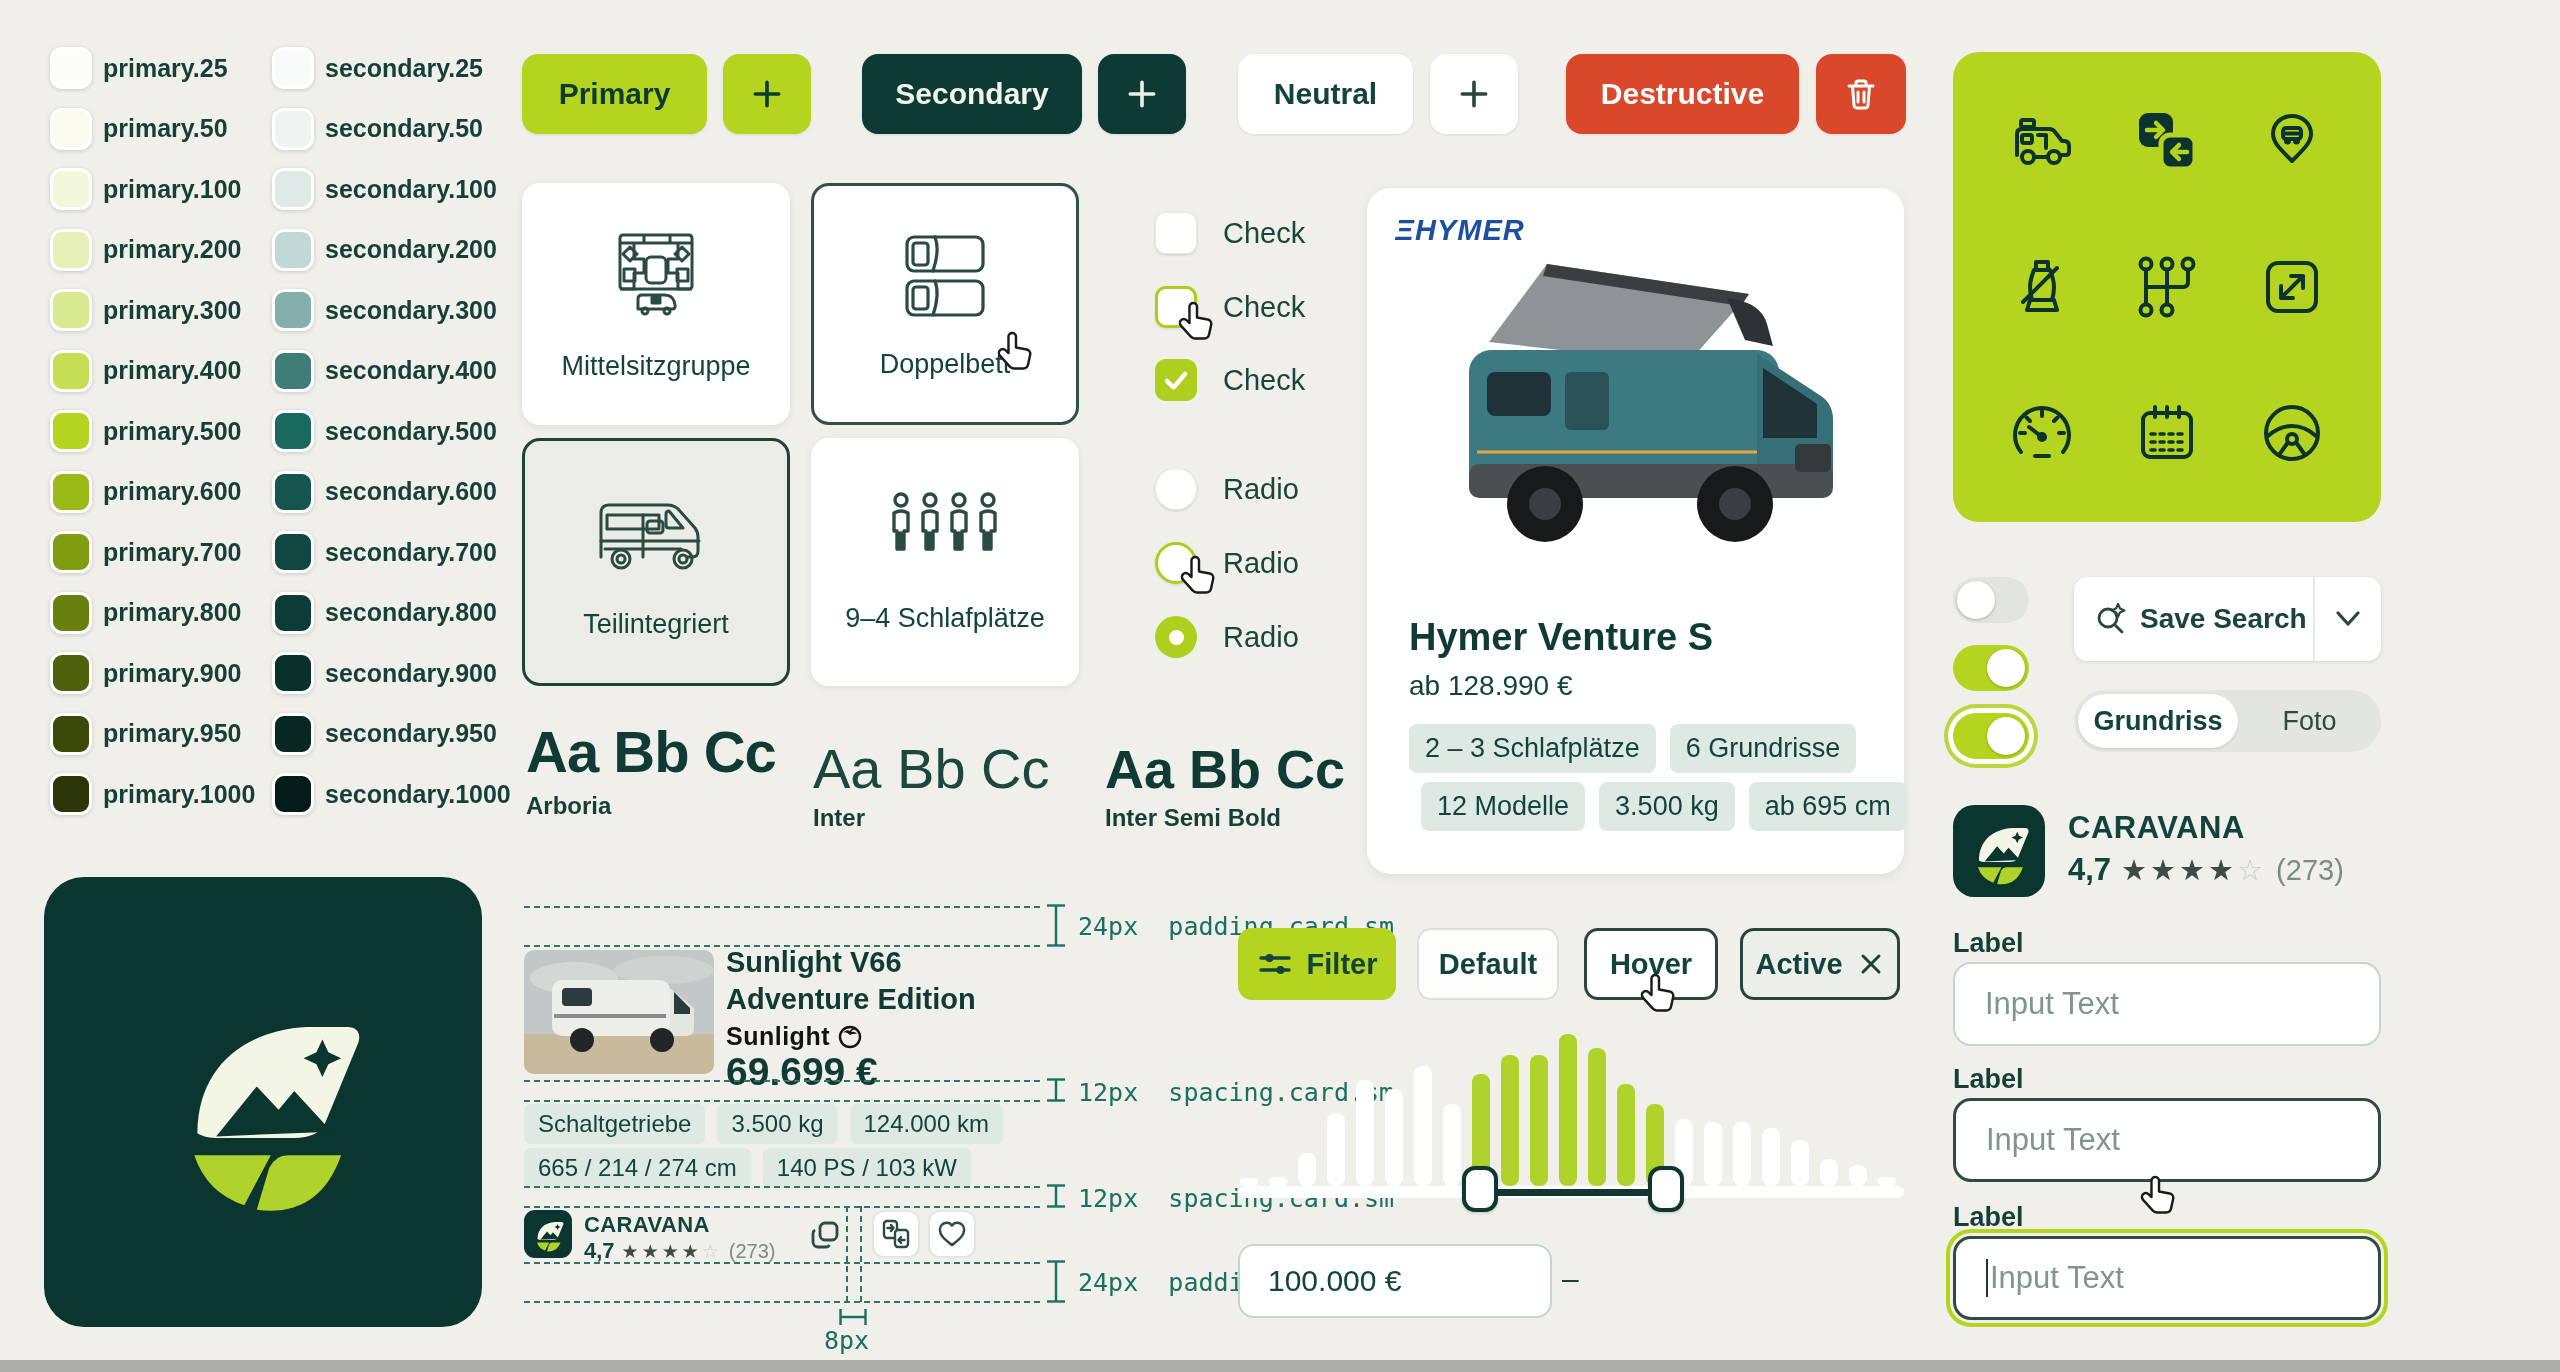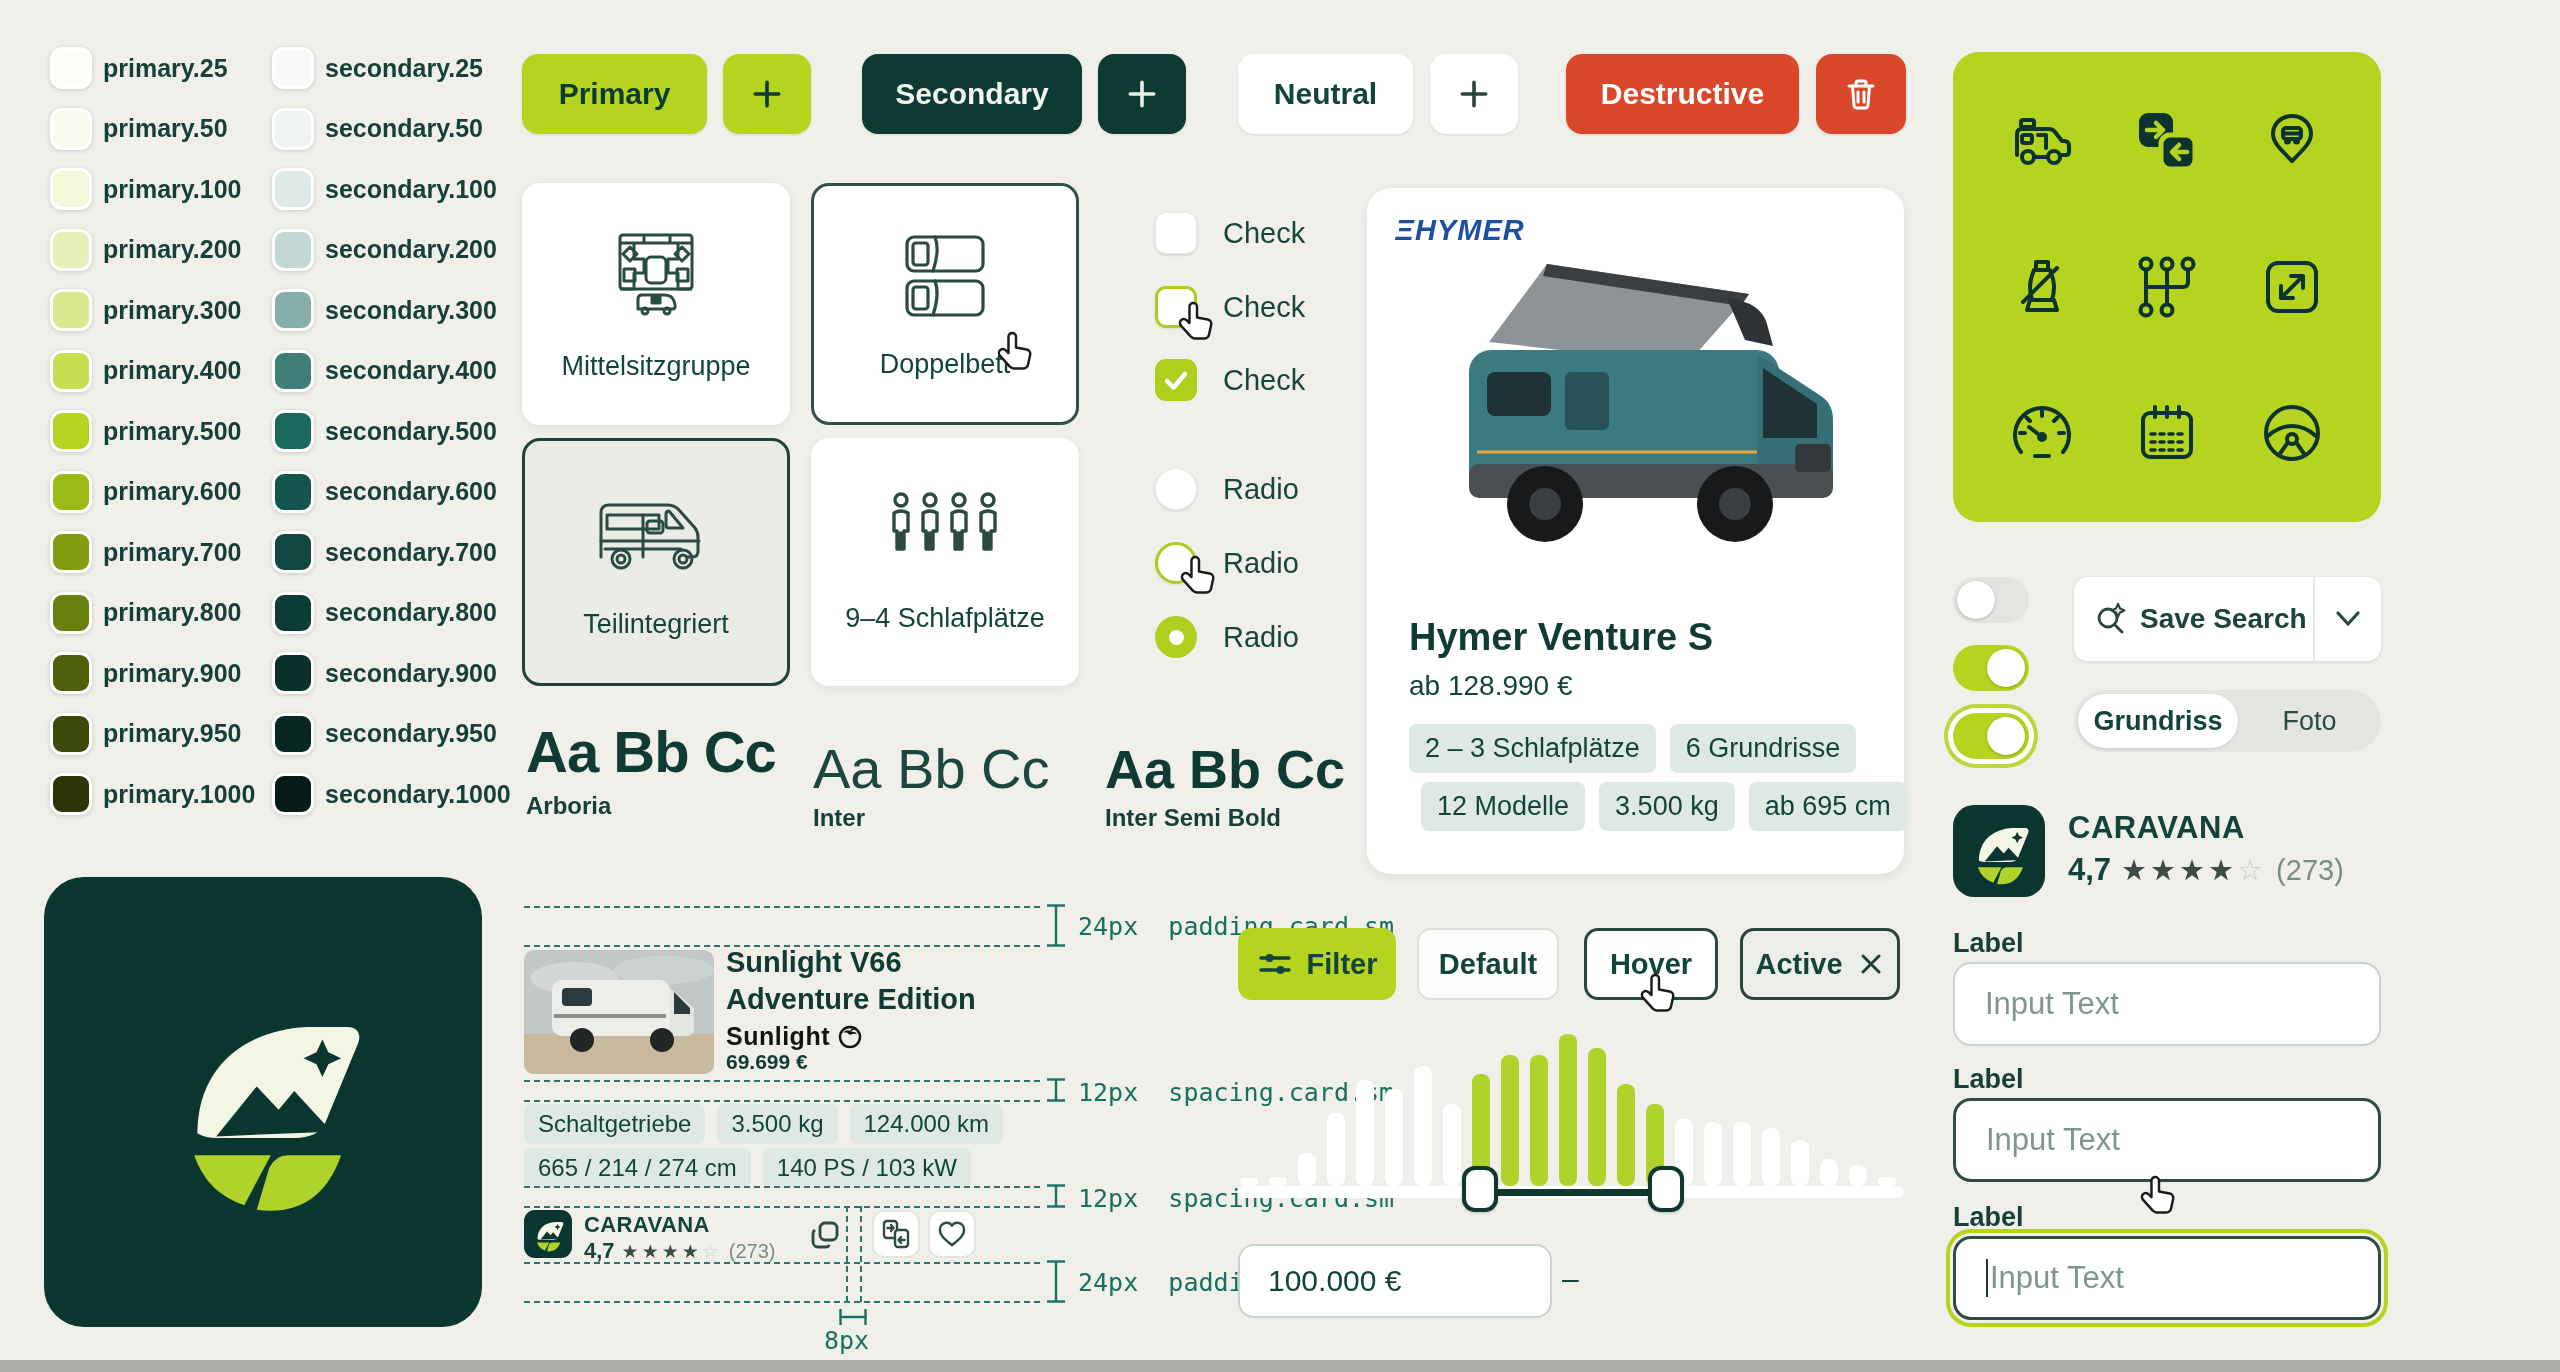--- a/index.html
+++ b/index.html
@@ -118,21 +118,21 @@
   
   .dash-h{position:absolute;height:0;border-top:2.5px dashed #2F7468;}
   .dash-v{position:absolute;width:0;border-left:2.5px dashed #2F7468;}
   .anno{position:absolute;font-family:"DejaVu Sans Mono",monospace;font-size:25px;font-weight:500;
         color:#177060;white-space:nowrap;}
   .prod-img{position:absolute;left:524px;top:950px;width:190px;height:124px;border-radius:10px;overflow:hidden;}
   .prod-title{position:absolute;left:726px;top:944px;width:320px;font-size:29px;line-height:37px;
               font-weight:700;color:#0F3B34;}
   .prod-brand{position:absolute;left:726px;top:1022px;display:flex;align-items:center;gap:8px;
               font-size:25px;font-weight:800;color:#131313;letter-spacing:.5px;}
-  .prod-price{position:absolute;left:726px;top:1050px;font-size:21px;font-weight:800;color:#0F3B34;}
+  .prod-price{position:absolute;left:726px;top:1050px;font-size:39px;font-weight:800;color:#0F3B34;}
   .spec-tags{position:absolute;display:flex;gap:12px;}
   .spec-tags .tag{font-size:24px;padding:6px 14px;border-radius:7px;}
   .vendor-logo{position:absolute;left:524px;top:1210px;width:48px;height:48px;}
   .vendor-name{position:absolute;left:584px;top:1212px;font-size:22px;font-weight:800;letter-spacing:.4px;color:#12443C;}
   .vendor-rate{position:absolute;left:584px;top:1238px;display:flex;align-items:center;gap:7px;}
   .vendor-rate .score{font-size:22px;font-weight:700;color:#12443C;}
   .vendor-rate .stars{font-size:19px;}
   .vendor-rate .cnt{font-size:20px;color:#7A8C86;}
   .act-btn{position:absolute;width:48px;height:48px;background:#fff;border:2px solid #E3E7E2;
            border-radius:12px;box-sizing:border-box;display:flex;align-items:center;justify-content:center;}

